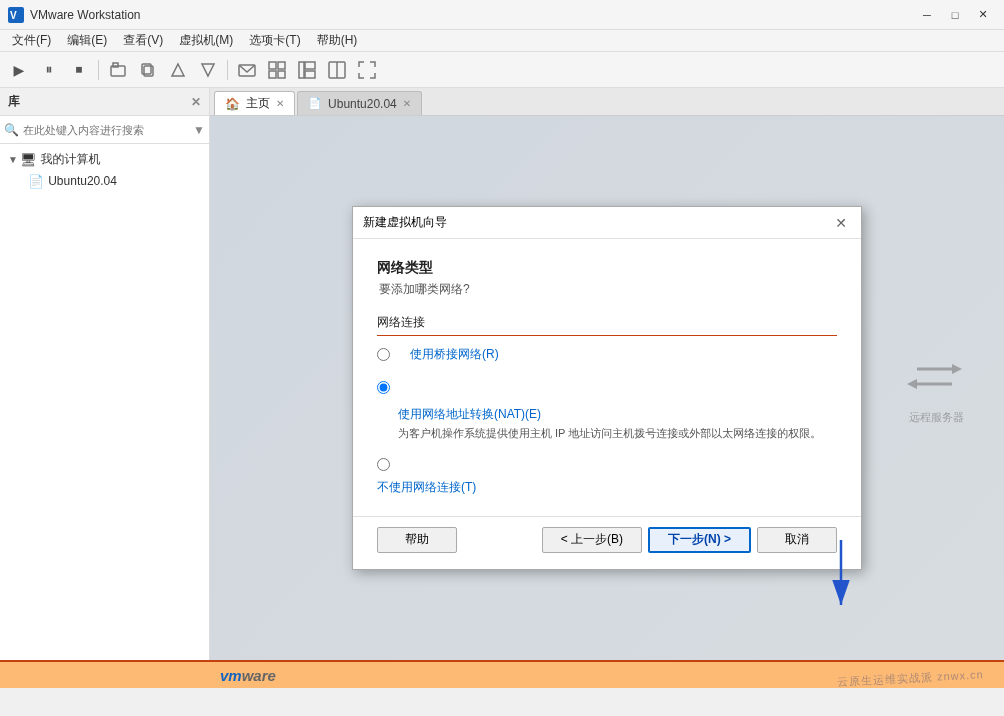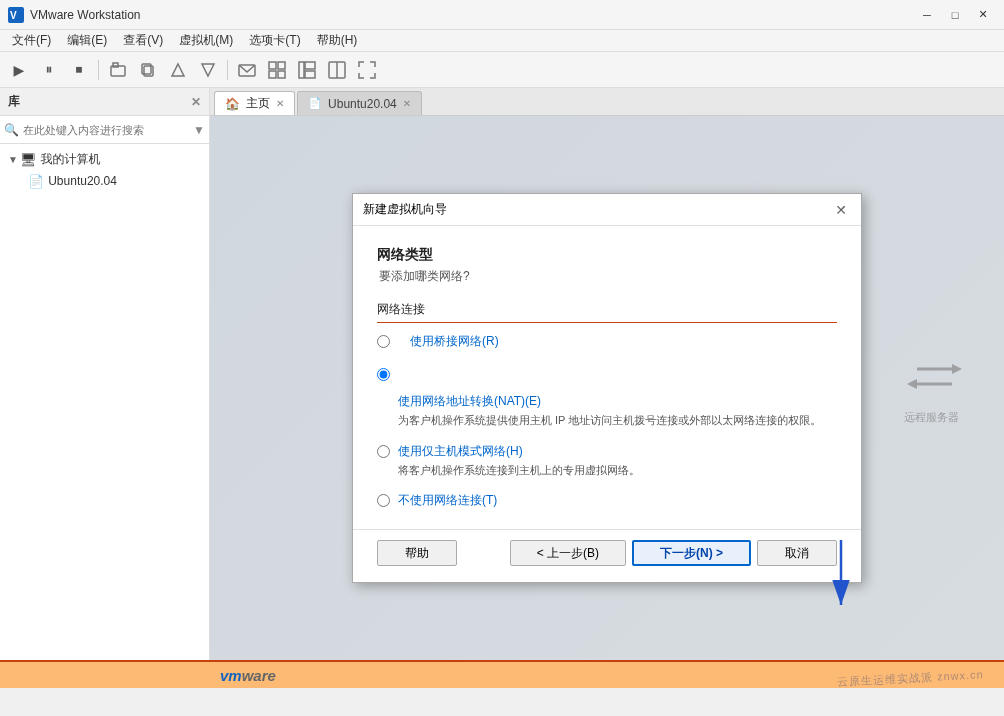--- a/index.html
+++ b/index.html
@@ -148,21 +148,21 @@
     .vmware-bg {
       position: absolute;
       top: 0; left: 0; right: 0; bottom: 0;
       background: linear-gradient(135deg, #e8f0f8 0%, #f0f5fa 100%);
       display: flex;
       align-items: center;
       justify-content: flex-end;
       padding-right: 40px;
     }
     .vmware-remote-icon {
-      display: flex; flex-direction: column; align-items: flex-start; gap: 8px;
+      display: flex; flex-direction: column; align-items: flex-end; gap: 8px;
       opacity: 0.6;
     }
 
     
     .dialog-overlay {
       position: absolute;
       top: 0; left: 0; right: 0; bottom: 0;
       background: rgba(0,0,0,0.1);
       display: flex;
       align-items: center;
@@ -201,21 +201,21 @@
     .radio-label input[type="radio"] { margin-top: 2px; flex-shrink: 0; cursor: pointer; }
     .dialog-footer {
       display: flex;
       justify-content: flex-end;
       gap: 6px;
       padding: 10px 24px 16px;
       border-top: 1px solid #e0e0e0;
     }
     .dialog-btn {
       height: 26px; min-width: 80px;
-      padding: 0 26px;
+      padding: 0 18px;
       border: 1px solid #aaa;
       background: #f0f0f0;
       font-size: 12px;
       cursor: pointer;
       border-radius: 2px;
       font-family: "Microsoft YaHei", sans-serif;
     }
     .dialog-btn.primary {
       background: #e8f0fc;
       border: 2px solid #0066cc;
@@ -395,32 +395,23 @@
             <div class="radio-option" style="margin-bottom:14px;">
               <label class="radio-label" style="display:flex; align-items:flex-start; gap:8px; cursor:pointer;">
                 <input type="radio" name="network" checked="" style="margin-top: 2px; flex-shrink: 0;">
                 <div>
                   <div style="color:#0066cc; font-size:12px; margin-bottom:2px;margin-top:27px;">使用网络地址转换(NAT)(E)</div>
                   <div style="font-size:11px; color:#555; line-height:1.5;">为客户机操作系统提供使用主机 IP 地址访问主机拨号连接或外部以太网络连接的权限。</div>
                 </div>
               </label>
             </div>
 
-            <div class="radio-option" style="margin-bottom:14px;">
-              <label class="radio-label" style="display:flex; align-items:flex-start; gap:8px; cursor:pointer;">
-                <input type="radio" name="network" style="margin-top: 2px; flex-shrink: 0;">
-                <div>
-                  <div style="color:#0066cc; font-size:12px; margin-bottom:2px;">使用仅主机模式网络(H)</div>
-                  <div style="font-size:11px; color:#555; line-height:1.5;">将客户机操作系统连接到主机上的专用虚拟网络。</div>
-                </div>
-              </label>
-            </div>
 
             <div class="radio-option" style="margin-bottom:4px;">
-              <label class="radio-label" style="display:flex; align-items:flex-start; gap:8px; cursor:pointer;">
+              <label class="radio-label" style="display:flex; align-items:flex-start; gap:8px; cursor:pointer;flex-direction:column;">
                 <input type="radio" name="network" style="margin-top: 2px; flex-shrink: 0;">
                 <div>
                   <div style="color:#0066cc; font-size:12px;">不使用网络连接(T)</div>
                 </div>
               </label>
             </div>
           </div>
 
           <div class="dialog-footer">
             <button class="dialog-btn" style="margin-right:auto;">帮助</button>

